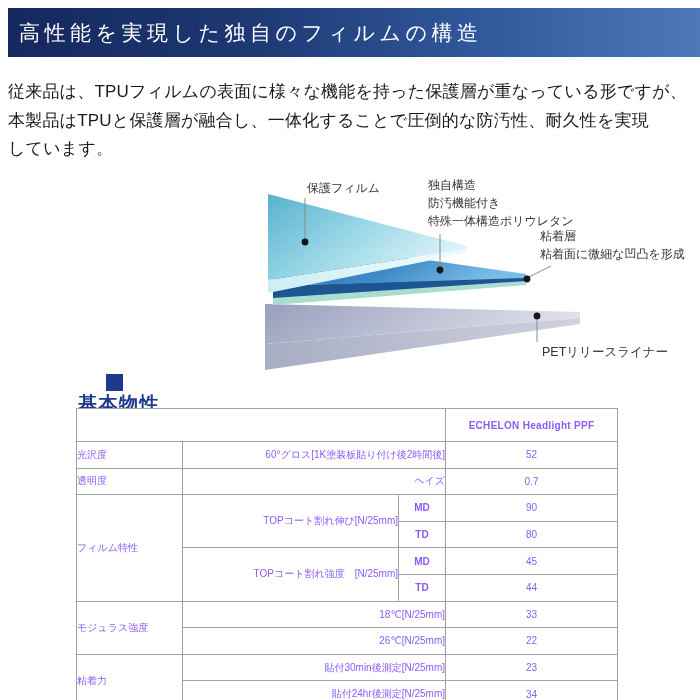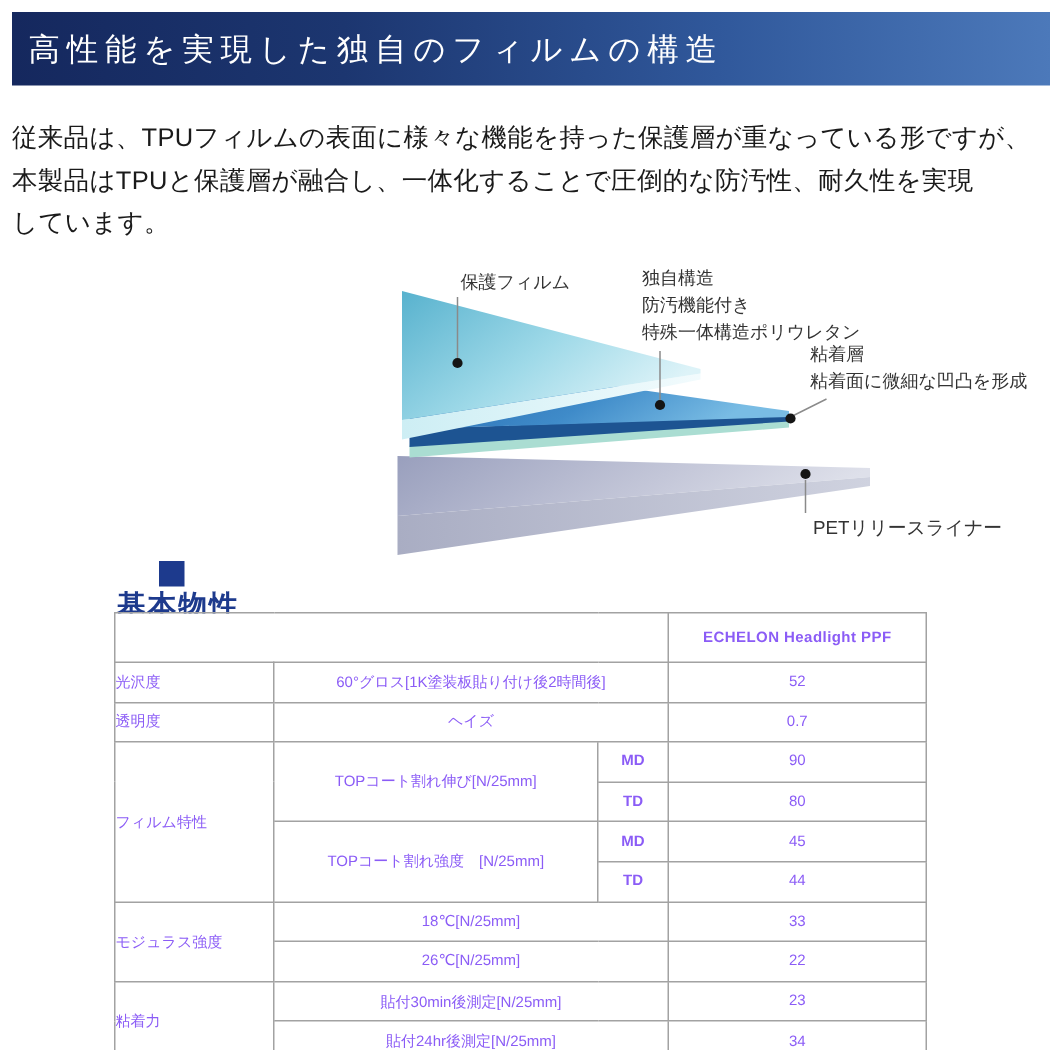--- a/index.html
+++ b/index.html
@@ -42,21 +42,21 @@
     border-right:1px solid #a2a2a2;
     background:
       linear-gradient(to bottom right,
         rgba(0,0,0,0) 49.5%, #9a9a9a 49.5%, #9a9a9a 50.6%, rgba(0,0,0,0) 50.6%);
   }
   td.prod-head{
     background:linear-gradient(90deg,#3d70b5 0%,#2a539c 55%,#16357e 100%);
     color:#fff;font-weight:bold;font-size:13px;text-align:center;letter-spacing:0.3px;
   }
   td.cat{text-align:left;padding-left:12px;}
-  td.test{text-align:center;padding-left:14px;}
+  td.test{text-align:right;padding-left:14px;}
   td.dir{text-align:center;font-weight:bold;}
   td.val{text-align:center;}
 </style>
 </head>
 <body>
 
 <div class="banner">
   <div class="banner-title">高性能を実現した独自のフィルムの構造</div>
 </div>
 

